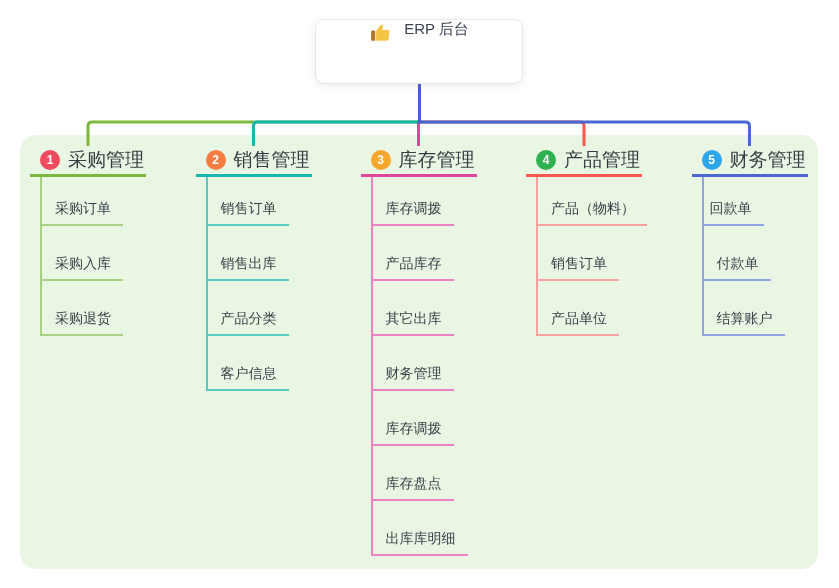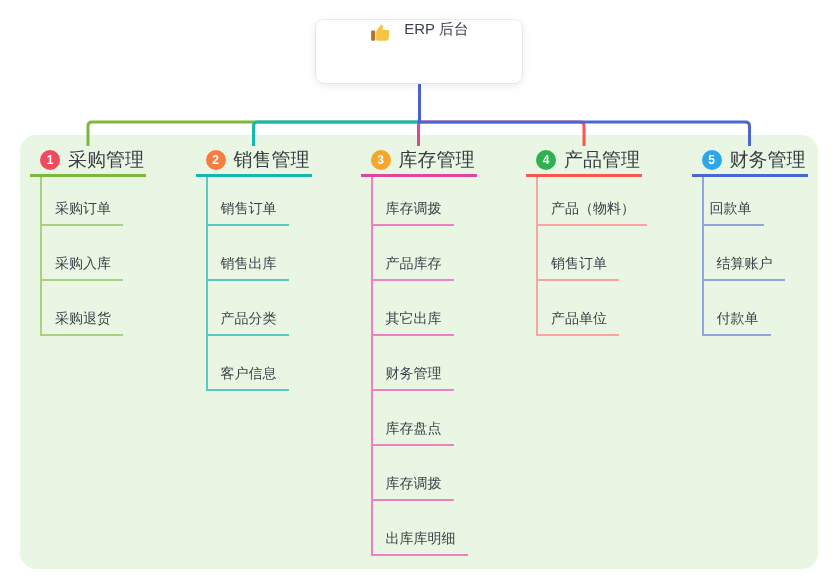--- a/index.html
+++ b/index.html
@@ -136,25 +136,25 @@
 
   <div class="child" style="border-bottom-color: rgb(236, 130, 194);">
     <span class="child-label" style="color: rgb(58, 63, 69);">其它出库</span>
   </div>
 
   <div class="child" style="border-bottom-color: rgb(236, 130, 194);">
     <span class="child-label" style="color: rgb(58, 63, 69);">财务管理</span>
   </div>
 
   <div class="child" style="border-bottom-color: rgb(236, 130, 194);">
+    <span class="child-label" style="color: rgb(58, 63, 69);">库存调拨</span>
+  </div>
+
+  <div class="child" style="border-bottom-color: rgb(236, 130, 194);">
     <span class="child-label" style="color: rgb(58, 63, 69);">库存盘点</span>
-  </div>
-
-  <div class="child" style="border-bottom-color: rgb(236, 130, 194);">
-    <span class="child-label" style="color: rgb(58, 63, 69);">库存调拨</span>
   </div>
 
   <div class="child" style="border-bottom-color: rgb(236, 130, 194);">
     <span class="child-label" style="color: rgb(58, 63, 69);">出库库明细</span>
   </div>
 </div>
   </div>
 
   <div class="branch" style="left: 526px; top: 146px; width: 116px;">
     <div class="branch-header" style="border-bottom-color: rgb(248, 86, 79);">
@@ -184,22 +184,22 @@
       <span class="branch-label" style="color: rgb(55, 60, 66);">财务管理</span>
     </div>
     <div class="children">
       <span class="spine" style="background: rgb(142, 165, 226);"></span>
 
   <div class="child first" style="border-bottom-color: rgb(142, 165, 226); padding-left: 8px;">
     <span class="child-label" style="color: rgb(58, 63, 69);">回款单</span>
   </div>
 
   <div class="child" style="border-bottom-color: rgb(142, 165, 226);">
+    <span class="child-label" style="color: rgb(58, 63, 69);">付款单</span>
+  </div>
+
+  <div class="child" style="border-bottom-color: rgb(142, 165, 226);">
     <span class="child-label" style="color: rgb(58, 63, 69);">结算账户</span>
   </div>
-
-  <div class="child" style="border-bottom-color: rgb(142, 165, 226);">
-    <span class="child-label" style="color: rgb(58, 63, 69);">付款单</span>
-  </div>
 </div>
   </div>
 </div>
 </div>
 
 </body></html>

